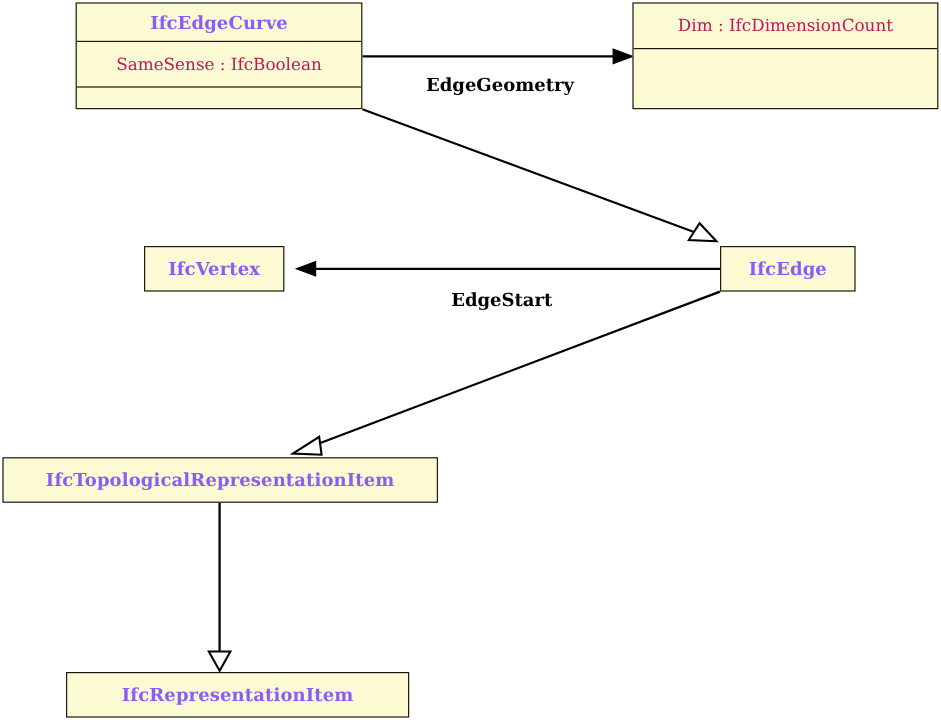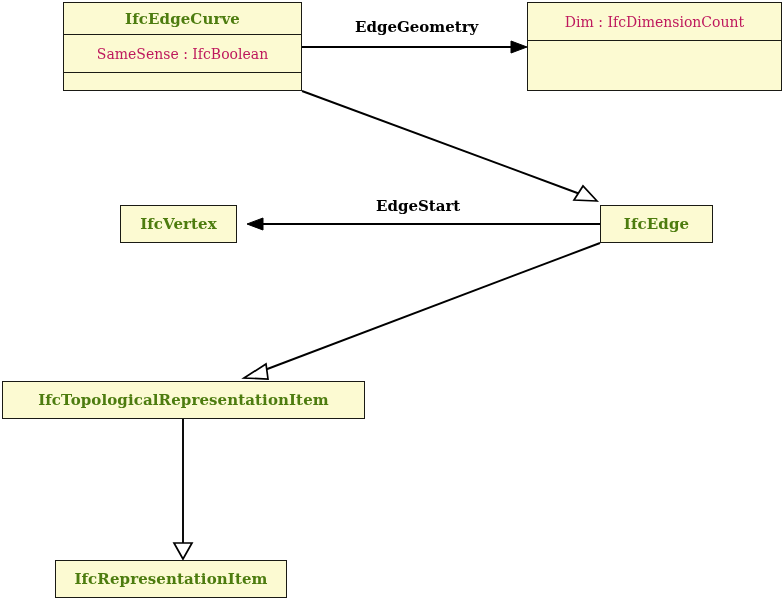--- a/index.html
+++ b/index.html
@@ -38,39 +38,40 @@
     justify-content: center;
     overflow: hidden;
     white-space: nowrap;
   }
   .uml-compartment.divided {
     border-bottom: 1.4px solid #1a1a14;
   }
   .uml-name {
     font-weight: bold;
     font-size: 15px;
-    color: #4d7c0f;
+    color: #8b5cf6;
     letter-spacing: 0.1px;
   }
   .uml-attr {
     font-weight: normal;
     font-size: 14px;
     color: #be185d;
   }
   .uml-empty {
     font-size: 1px;
   }
   .edge-label {
     position: absolute;
     font-size: 15px;
     font-weight: bold;
     color: #000000;
     white-space: nowrap;
     z-index: 6;
     font-family: "DejaVu Serif", "Liberation Serif", serif;
+    margin-top: 44px;
   }
   svg.link-layer {
     position: absolute;
     left: 0;
     top: 0;
     width: 784px;
     height: 600px;
     z-index: 2;
     overflow: visible;
   }
@@ -139,21 +140,21 @@
   </div>
 
   <div class="uml-class" style="left:600px; top:205px; width:113px; height:38px;">
     <div class="uml-compartment uml-name" style="flex:1;">IfcEdge</div>
   </div>
 
   <div class="uml-class" style="left:2px; top:381px; width:363px; height:38px;">
     <div class="uml-compartment uml-name" style="flex:1;">IfcTopologicalRepresentationItem</div>
   </div>
 
-  <div class="uml-class" style="left:55px; top:560px; width:232px; height:38px;">
+  <div class="uml-class" style="left:55px; top:560px; width:286px; height:38px;">
     <div class="uml-compartment uml-name" style="flex:1;">IfcRepresentationItem</div>
   </div>
 
   <div class="edge-label" style="left:355px; top:18px;">EdgeGeometry</div>
 
   <div class="edge-label" style="left:376px; top:197px;">EdgeStart</div>
 
 </div>
 
 </body></html>

